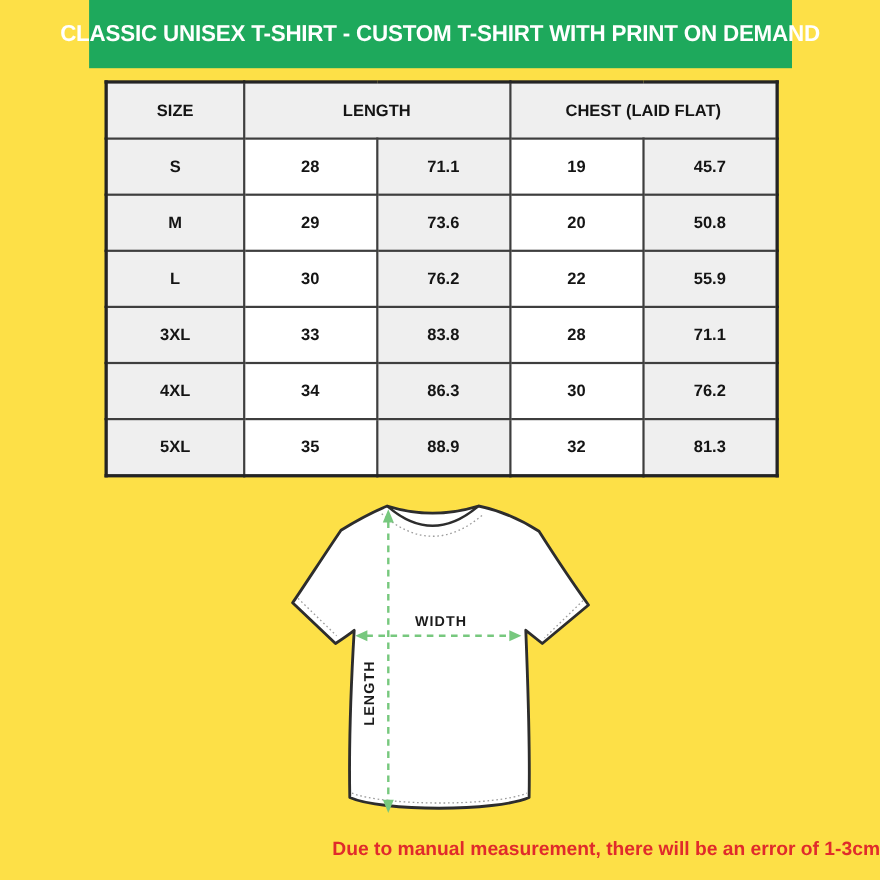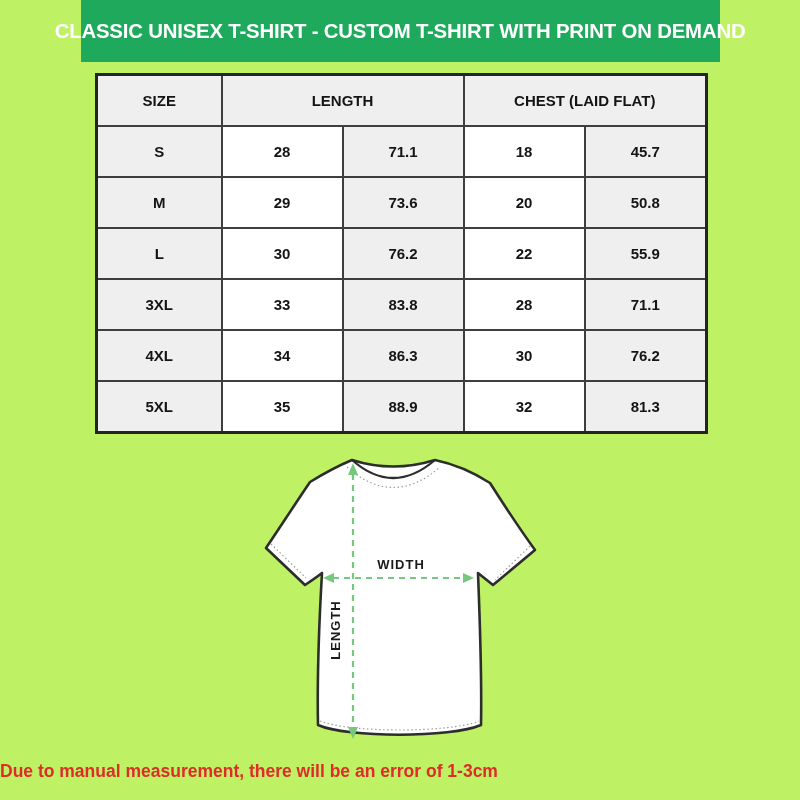--- a/index.html
+++ b/index.html
@@ -1,18 +1,18 @@
 <!DOCTYPE html>
 <html><head>
 <meta charset="utf-8">
 <style>
   * { box-sizing: border-box; margin: 0; padding: 0; }
   html, body { width: 800px; height: 800px; background: #ffffff; }
   body { font-family: "Liberation Sans", sans-serif; }
-  .page { position: relative; width: 800px; height: 800px; overflow: hidden; background: #bef264; }
+  .page { position: relative; width: 800px; height: 800px; overflow: hidden; background: #fde047; }
 
   
   .banner {
     position: absolute; left: 81px; top: 0; width: 639px; height: 62px;
     background: #1ea95c; display: flex; align-items: center; justify-content: center;
   }
   .banner-title {
     color: #ffffff; font-size: 21px; font-weight: 700; letter-spacing: -0.2px;
     white-space: nowrap; transform: scaleX(0.97);
   }
@@ -33,21 +33,21 @@
   .size-table td.size-col { font-weight: 700; background: #efefef; }
   .size-table td { font-weight: 700; }
 
   
   .diagram { position: absolute; left: 245px; top: 442px; width: 312px; height: 308px; }
   .diagram svg { display: block; width: 100%; height: 100%; }
   .svg-label { font-family: "Liberation Sans", sans-serif; font-size: 13px; font-weight: 700; fill: #1a1a1a; letter-spacing: 1px; }
 
   
   .footer-note {
-    position: absolute; left: 0; top: 761px; width: 800px; text-align: left;
+    position: absolute; left: 0; top: 761px; width: 800px; text-align: right;
     color: #e02b2b; font-size: 17.5px; font-weight: 700;
   }
 </style>
 </head>
 <body>
 
 <div class="page">
 
   <div class="banner">
     <div class="banner-title">CLASSIC UNISEX T-SHIRT - CUSTOM T-SHIRT WITH PRINT ON DEMAND</div>
@@ -66,21 +66,21 @@
         <th>SIZE</th>
         <th colspan="2">LENGTH</th>
         <th colspan="2">CHEST (LAID FLAT)</th>
       </tr>
     </thead>
     <tbody>
       <tr>
         <td class="size-col">S</td>
         <td class="c-white">28</td>
         <td class="c-gray">71.1</td>
-        <td class="c-white">18</td>
+        <td class="c-white">19</td>
         <td class="c-gray">45.7</td>
       </tr>
       <tr>
         <td class="size-col">M</td>
         <td class="c-white">29</td>
         <td class="c-gray">73.6</td>
         <td class="c-white">20</td>
         <td class="c-gray">50.8</td>
       </tr>
       <tr>

